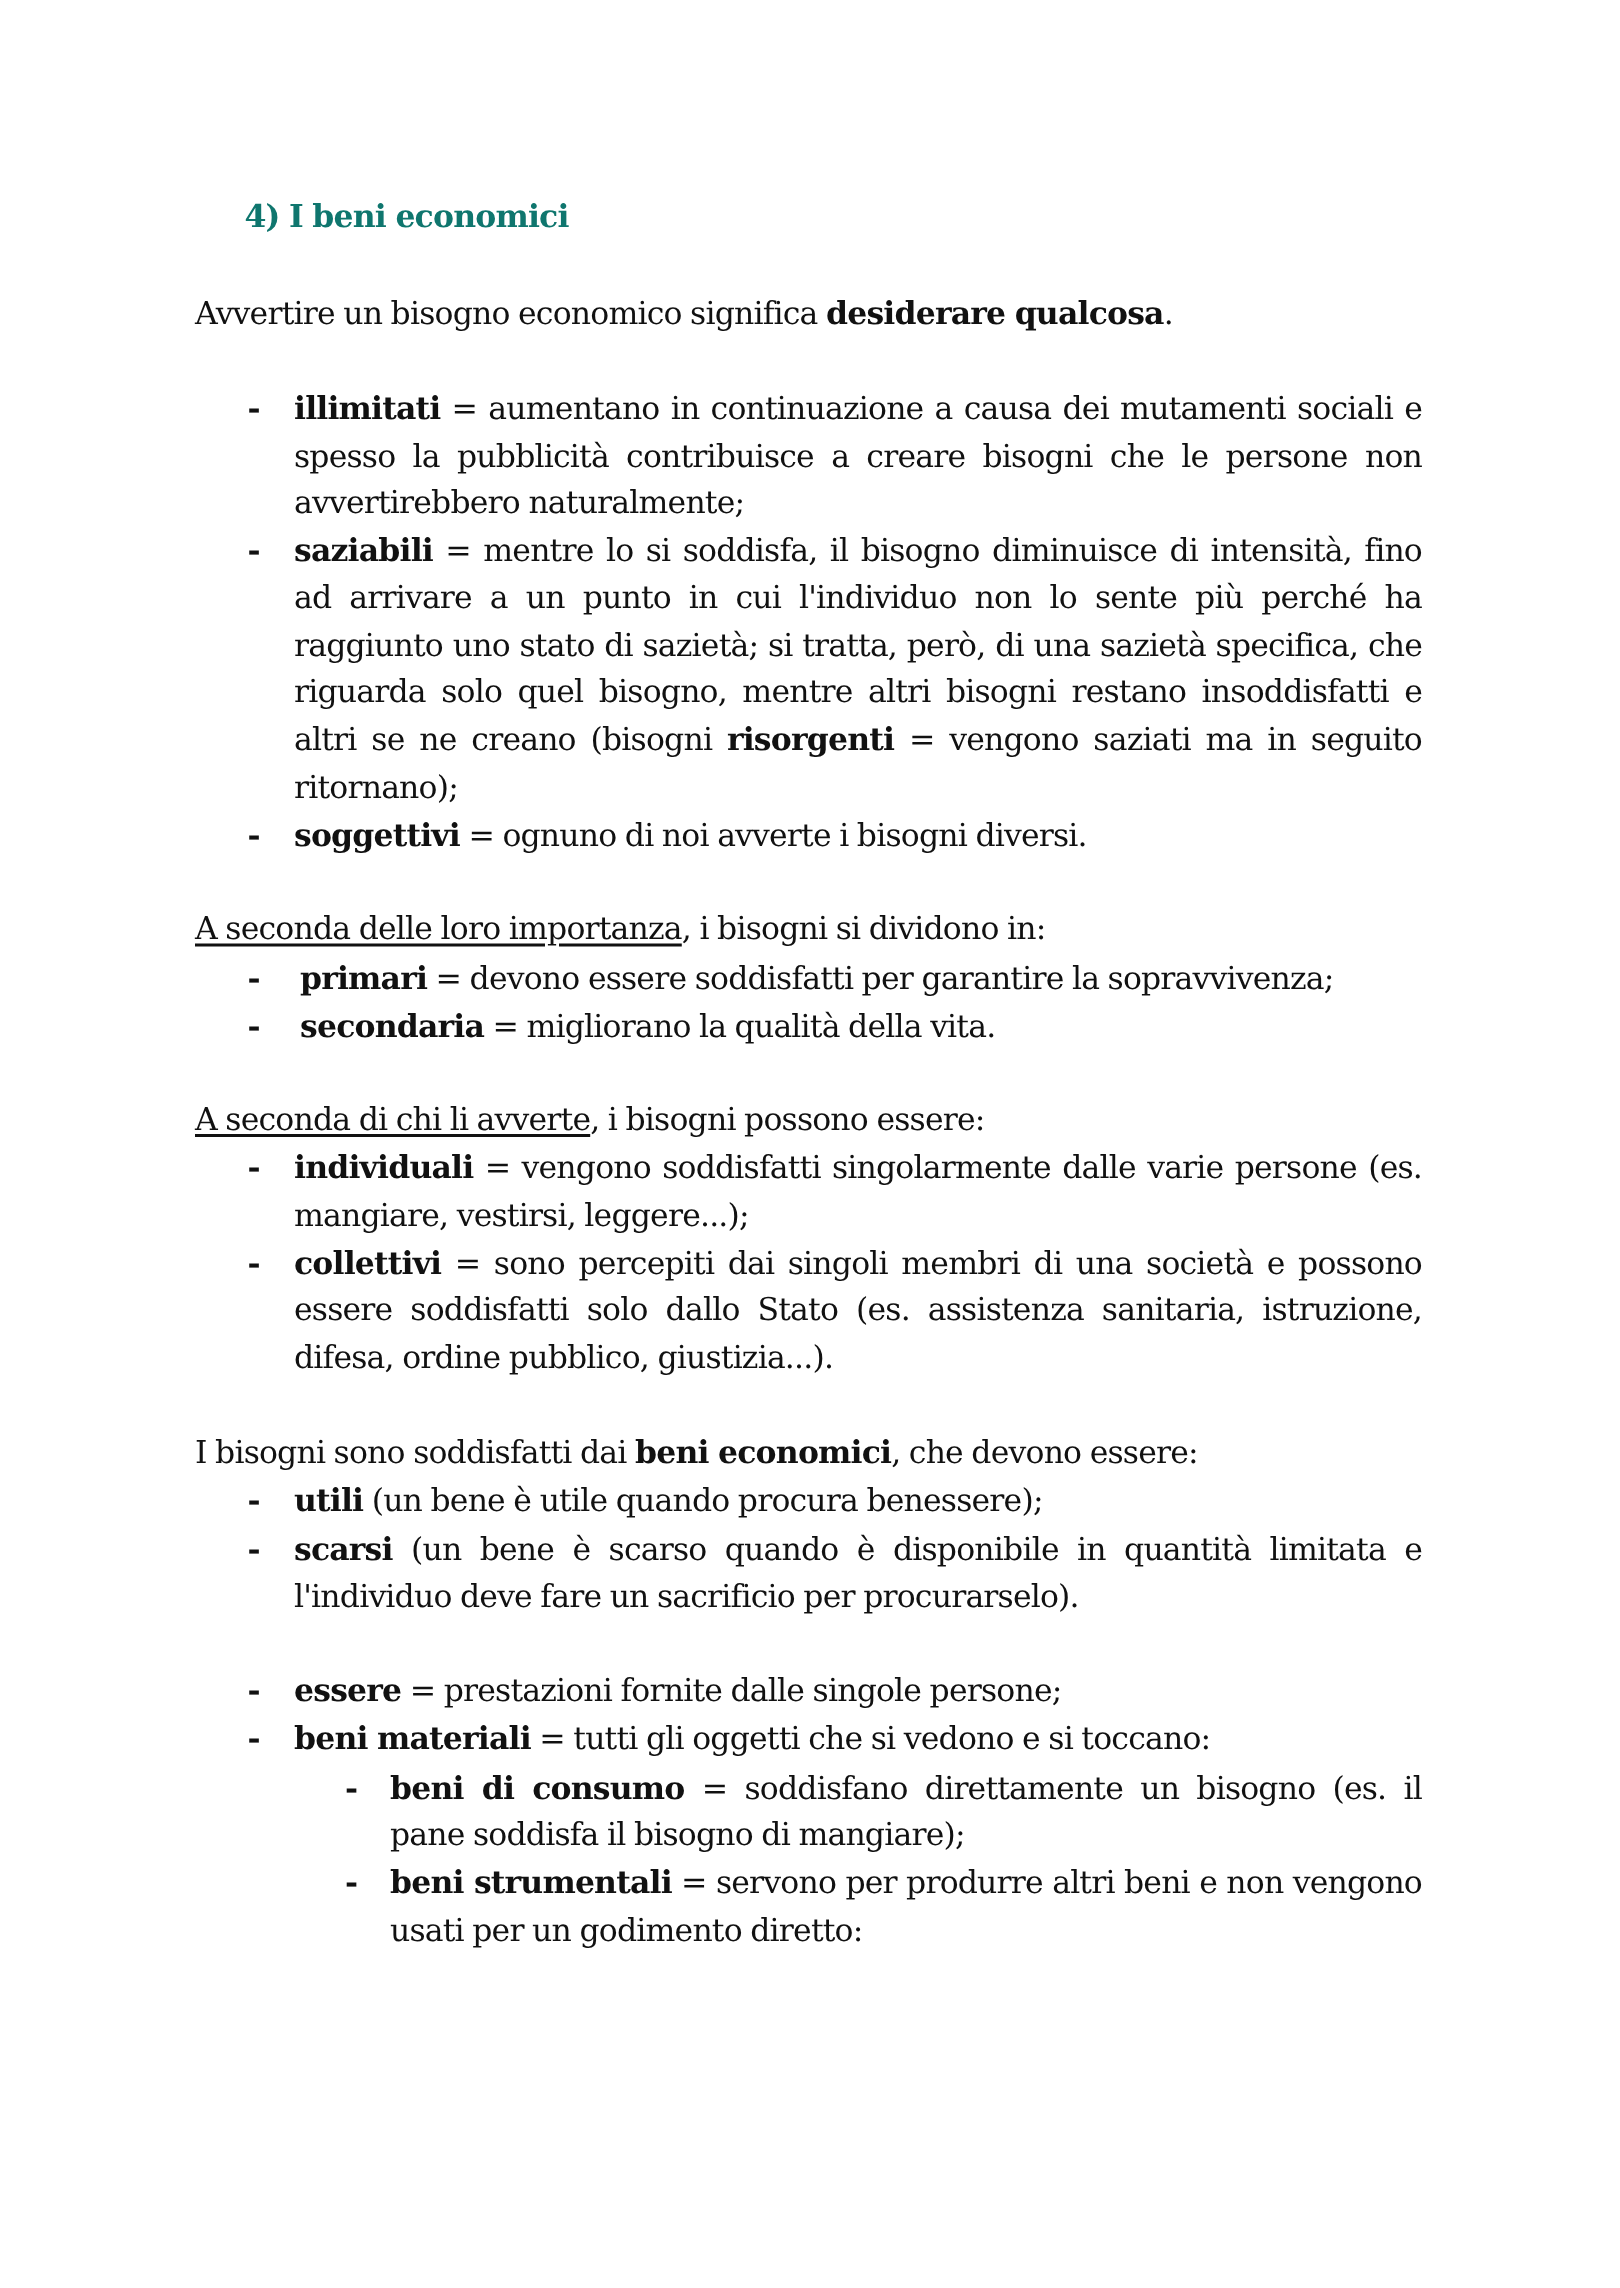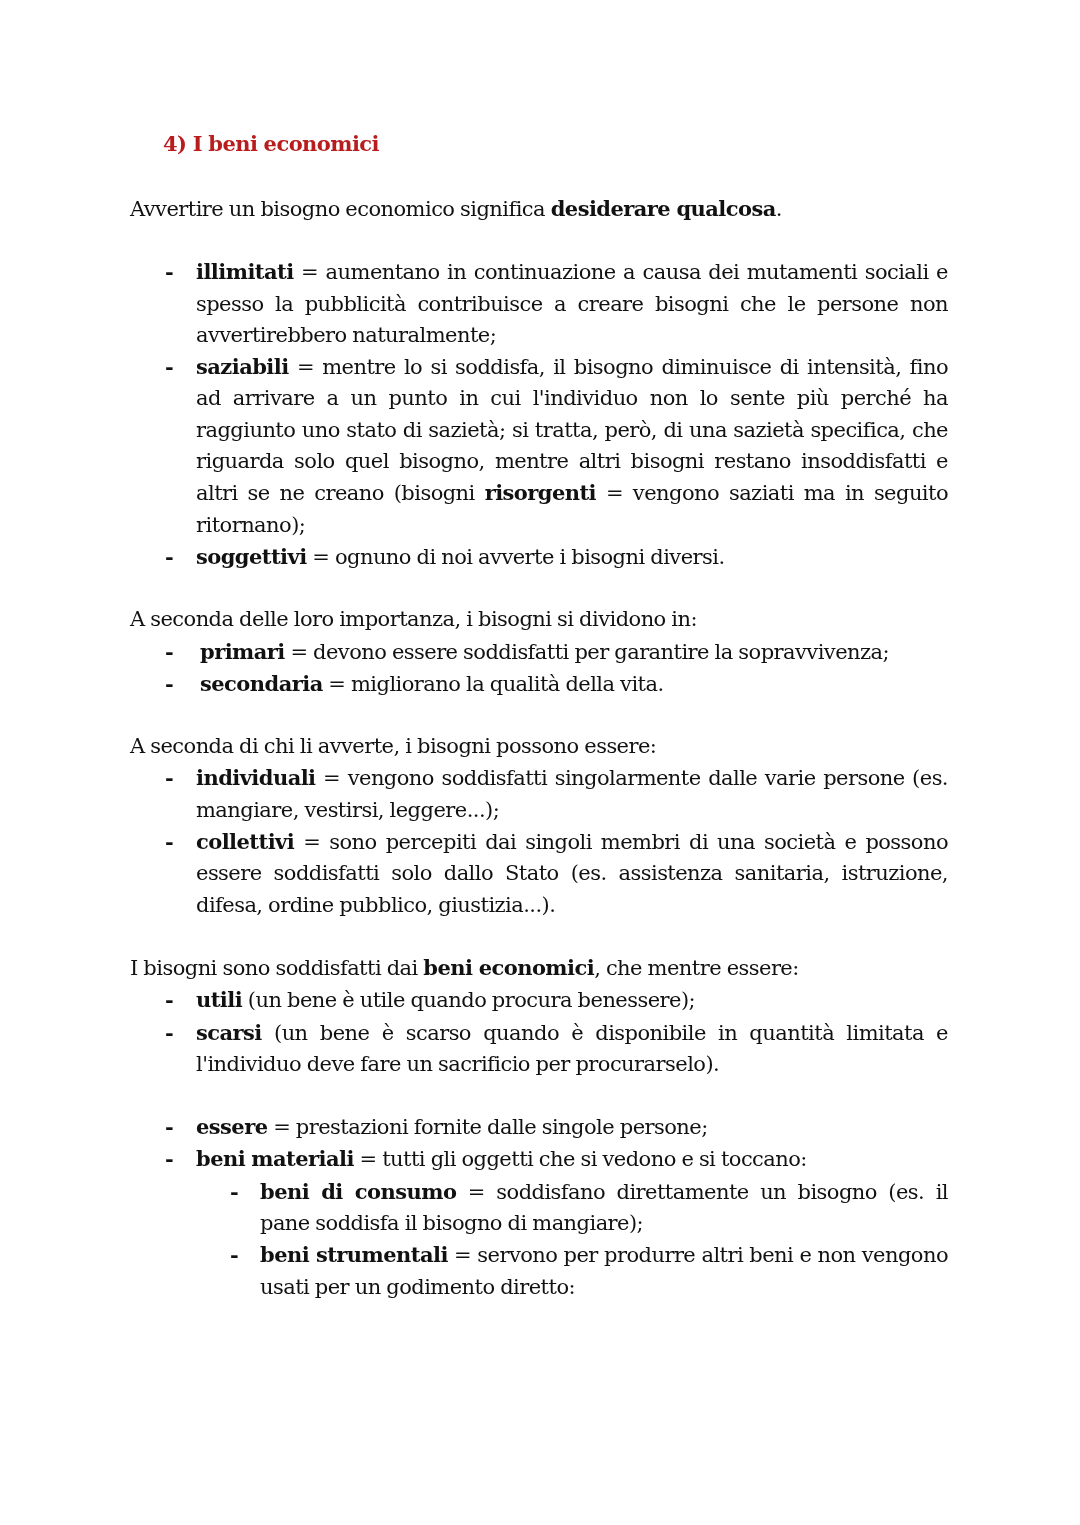--- a/index.html
+++ b/index.html
@@ -56,29 +56,29 @@
     ul.dash.wide > li {
       padding-left: 4px;
     }
     ul.dash.nested {
       padding-left: 64px;
     }
     ul.dash.nested > li .dash-marker {
       left: -30px;
     }
     .b { font-weight: bold; }
-    .u { text-underline-offset: 3px; }
+    .u { text-decoration: underline; text-underline-offset: 3px; }
     .light-dash { font-weight: normal; }
   </style>
 </head>
 <body>
 
 <div class="page">
 
-  <h1 class="heading" style="color: #b91c1c;">4) I beni economici</h1>
+  <h1 class="heading" style="color: #0f766e;">4) I beni economici</h1>
 
   <p class="para" style="margin-top:33px">
     <span>Avvertire un bisogno economico significa </span><span class="b">desiderare qualcosa</span><span>.</span>
   </p>
 
   <div class="para">
     <ul class="dash">
       <li>
         <span class="dash-marker">-</span>
         <span class="b">illimitati</span><span> = aumentano in continuazione a causa dei mutamenti sociali e spesso la pubblicità contribuisce a creare bisogni che le persone non avvertirebbero naturalmente;</span>
@@ -116,21 +116,21 @@
         <span class="b">individuali</span><span> = vengono soddisfatti singolarmente dalle varie persone (es.  mangiare, vestirsi, leggere...);</span>
       </li>
       <li>
         <span class="dash-marker">-</span>
         <span class="b">collettivi</span><span> =  sono percepiti dai singoli membri di una società e possono essere soddisfatti solo dallo Stato (es. assistenza sanitaria, istruzione, difesa, ordine pubblico, giustizia...).</span>
       </li>
     </ul>
   </div>
 
   <div class="para">
-    <span class="intro-line"><span>I bisogni sono soddisfatti dai </span><span class="b">beni economici</span><span>, che mentre essere:</span></span>
+    <span class="intro-line"><span>I bisogni sono soddisfatti dai </span><span class="b">beni economici</span><span>, che devono essere:</span></span>
     <ul class="dash">
       <li>
         <span class="dash-marker">-</span>
         <span class="b">utili</span><span> (un bene è utile quando procura benessere);</span>
       </li>
       <li>
         <span class="dash-marker">-</span>
         <span class="b">scarsi</span><span> (un bene è scarso quando è disponibile in quantità limitata e l'individuo deve fare un sacrificio per procurarselo).</span>
       </li>
     </ul>

